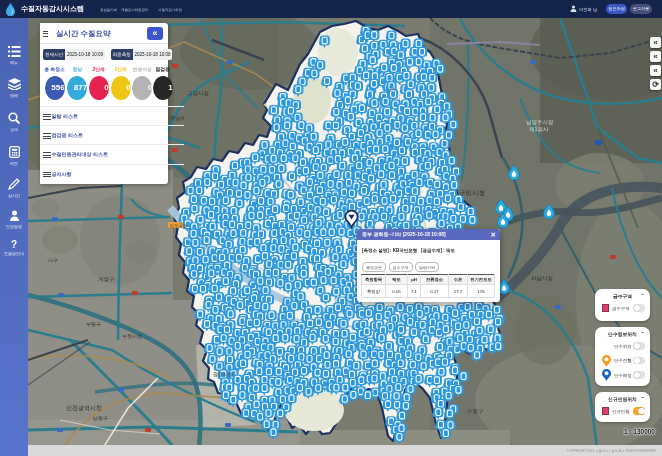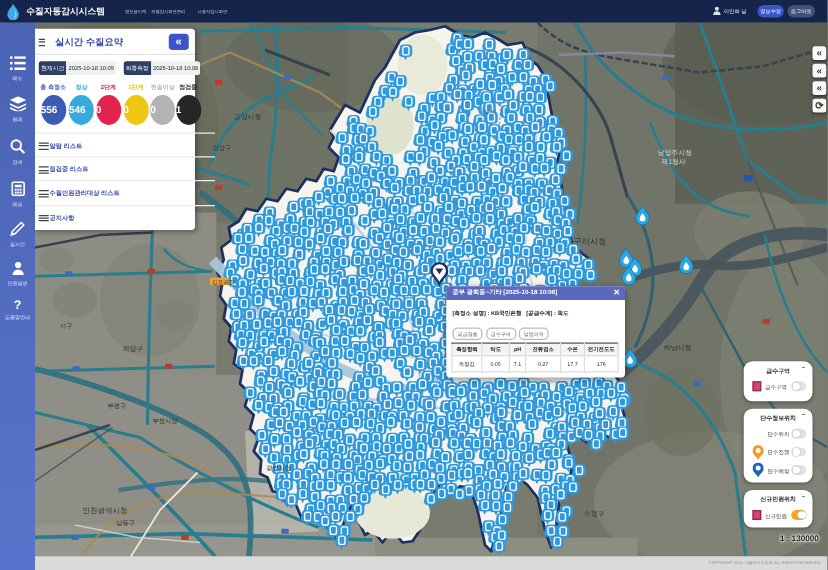--- a/index.html
+++ b/index.html
@@ -4,31 +4,31 @@
 *{margin:0;padding:0;box-sizing:border-box;font-family:"Liberation Sans",sans-serif}
 html,body{width:662px;height:456px;overflow:hidden}
 body{position:relative;background:#7a7d70}
 #topbar{position:absolute;left:0;top:0;width:662px;height:18px;background:#15244b;z-index:50}
 #topbar .title{position:absolute;left:21px;top:4px;font-size:7px;font-weight:bold;color:#fff;letter-spacing:0px;white-space:nowrap}
 #topbar .menu{position:absolute;top:6.5px;font-size:4px;color:#c9d2e2;white-space:nowrap;transform:scale(.85);transform-origin:0 50%}
 .pill{position:absolute;top:4px;height:10px;border-radius:5px;font-size:4.2px;color:#fff;text-align:center;line-height:10px}
 #sidebar{position:absolute;left:0;top:18px;width:28px;height:438px;background:linear-gradient(180deg,#4a63b4,#5873cb);z-index:40}
 .sb{position:absolute;left:0;width:28px;text-align:center;color:#fff}
 .sb .lb{font-size:4px;display:block;margin-top:-1px;color:#e8ecf8;white-space:nowrap}
-#panel{position:absolute;left:28px;top:23px;width:128px;height:161px;background:#fff;border-radius:0 3px 3px 0;box-shadow:1px 1px 4px rgba(0,0,0,.35);z-index:30}
+#panel{position:absolute;left:40px;top:23px;width:128px;height:161px;background:#fff;border-radius:0 3px 3px 0;box-shadow:1px 1px 4px rgba(0,0,0,.35);z-index:30}
 #panel .hd{position:relative;height:21px;border-bottom:1px solid #e3e3e3}
 #panel .hd .t{position:absolute;left:16px;top:6px;font-size:7.5px;font-weight:bold;color:#3949a8;white-space:nowrap}
 .ham{position:absolute;left:3px;width:5px}
 .ham i{display:block;height:0.9px;background:#444;margin-bottom:1.5px}
 #panel .hd .back{position:absolute;right:5px;top:3.5px;width:16px;height:13px;background:#3d55cc;border-radius:3px;color:#fff;font-size:9px;text-align:center;line-height:13px;font-weight:bold}
 .badge{position:absolute;top:26px;height:11px;display:flex;font-size:5px;white-space:nowrap}
 .badge .k{background:#2c3e66;color:#fff;border-radius:2px 0 0 2px;padding:0 2px;line-height:11px;font-size:4.6px}
 .badge .v{background:#eef0f2;color:#222;border-radius:0 2px 2px 0;padding:0 1.5px;line-height:11px;font-size:4.6px}
 .slabel{position:absolute;top:43px;font-size:4.8px;font-weight:bold;width:26px;text-align:center;white-space:nowrap}
-.scirc{position:absolute;top:53px;width:20px;height:24px;border-radius:50%;color:#fff;font-weight:bold;font-size:8px;text-align:left;line-height:24px}
+.scirc{position:absolute;top:53px;width:20px;height:24px;border-radius:50%;color:#fff;font-weight:bold;font-size:8px;text-align:right;line-height:24px}
 .lrow{position:absolute;left:0;width:144px;height:19.2px;border-top:1px solid #ececec}
 .lrow .t{position:absolute;left:11.5px;top:6px;font-size:5px;font-weight:bold;color:#3949a8;white-space:nowrap}
 .lrow .ham{top:7px;width:8px}
 #panel .hd .ham{top:8px}
 #botbar{position:absolute;left:28px;top:445px;width:634px;height:11px;background:#dadada;z-index:45}
 #botbar span{position:absolute;right:5px;top:3px;font-size:4.5px;color:#8e8e8e;white-space:nowrap;transform:scale(.72);transform-origin:100% 50%}
 #popup{position:absolute;left:357px;top:229px;width:143px;height:73px;background:#fff;border-radius:3px;box-shadow:0 2px 6px rgba(0,0,0,.4);z-index:35}
 #popup .ph{height:11px;background:#5a68bd;border-radius:3px 3px 0 0;color:#fff;font-size:5px;font-weight:bold;line-height:11px;padding-left:5px;position:relative}
 #popup .ph .x{position:absolute;right:4px;top:0;font-size:6.5px}
 #popup .info{font-size:4.5px;font-weight:bold;color:#222;margin:8px 0 0 5px;white-space:nowrap}
@@ -1264,21 +1264,21 @@
       <span class="k">최종측정</span>
       <span class="v">2025-10-18 10:08</span>
     </div>
  <span class="slabel" style="left:1.5px;color:#3c5bb4">총 측정소</span>
  <span class="slabel" style="left:24.2px;color:#35aade">정상</span>
  <span class="slabel" style="left:45.7px;color:#e5234e">2단계</span>
  <span class="slabel" style="left:67.7px;color:#e8c111">1단계</span>
  <span class="slabel" style="left:89.2px;color:#b0b0b0">전송이상</span>
  <span class="slabel" style="left:109.6px;color:#222">점검중</span>
  <div class="scirc" style="left:4.6px;background:#3c5bb4">556</div>
- <div class="scirc" style="left:27.2px;background:#35aade">546</div>
+ <div class="scirc" style="left:27.2px;background:#35aade">877</div>
  <div class="scirc" style="left:48.7px;background:#e5234e">0</div>
  <div class="scirc" style="left:70.7px;background:#eec715">0</div>
  <div class="scirc" style="left:92.2px;background:#b3b3b3">0</div>
  <div class="scirc" style="left:112.6px;background:#262626">1</div>
  <div class="lrow" style="top:83px">
       <span class="ham">
         <i></i>
         <i></i>
         <i></i>
       </span>

